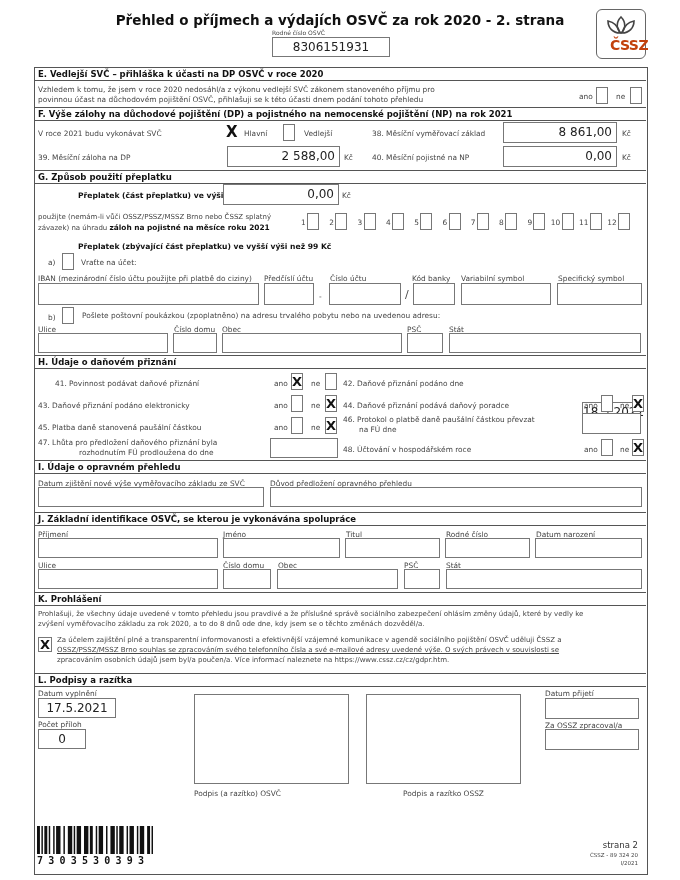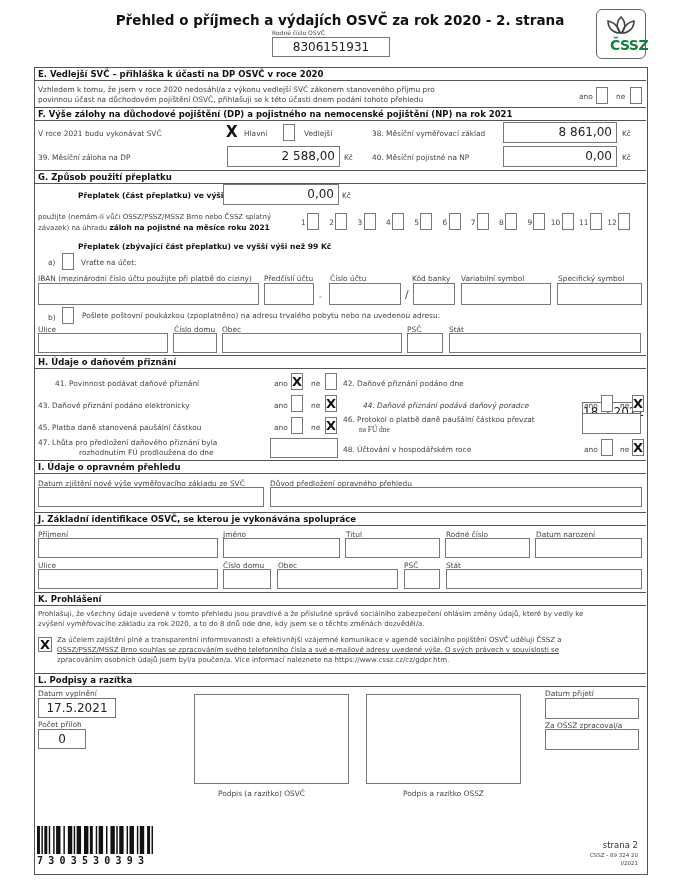--- a/index.html
+++ b/index.html
@@ -2,21 +2,21 @@
 <html><head>
 <meta charset="utf-8">
 <style>
   html,body{margin:0;padding:0;background:#fff;}
   body{width:680px;height:880px;position:relative;overflow:hidden;font-family:"DejaVu Sans",sans-serif;color:#222;}
   .abs{position:absolute;}
   .title{left:0;width:680px;top:12px;text-align:center;font-weight:bold;font-size:13.5px;color:#111;}
   .rc-label{left:272px;top:29px;font-size:6px;color:#444;}
   .rc-box{left:272px;top:37px;width:116px;height:18px;border:1px solid #777;font-size:12px;text-align:center;line-height:18px;}
   .logo{left:596px;top:9px;width:48px;height:48px;border:1.5px solid #666;border-radius:6px;}
-  .logo-text{left:596px;top:37px;width:66px;text-align:center;font-size:14px;font-weight:bold;color:#15803d;letter-spacing:-0.5px;}
+  .logo-text{left:596px;top:37px;width:66px;text-align:center;font-size:14px;font-weight:bold;color:#c2410c;letter-spacing:-0.5px;}
   .frame{left:34px;top:67px;width:612px;height:806px;border:1.2px solid #555;}
   .hdr{left:34px;width:612px;height:12px;border-top:1.2px solid #555;border-bottom:1.2px solid #555;font-weight:bold;font-size:8.5px;line-height:12px;padding-left:4px;box-sizing:border-box;color:#111;height:14px;}
   .t{font-size:7.4px;color:#444;line-height:9px;white-space:nowrap;}
   .tb{font-size:7.6px;color:#111;font-weight:bold;white-space:nowrap;padding-left:40px;}
   .box{border:1px solid #777;box-sizing:border-box;background:#fff;}
   .cb{width:12px;height:17px;border:1px solid #777;box-sizing:border-box;background:#fff;font-weight:bold;font-size:13px;line-height:15px;text-align:center;color:#111;}
   .val{font-size:12px;text-align:right;padding-right:4px;line-height:19px;color:#222;}
   .valc{font-size:12px;text-align:center;color:#222;}
   .kc{font-size:7.4px;color:#444;}
   .barcode{left:37px;top:826px;width:116px;height:32px;}
@@ -135,33 +135,33 @@
 <div class="abs t" style="left:311px;top:379px;">ne</div>
 <div class="abs cb" style="left:325px;top:373px;"></div>
 <div class="abs t" style="left:343px;top:379px;">42.  Daňové přiznání podáno dne</div>
 <div class="abs box valc" style="left:582px;top:370px;width:59px;height:21px;line-height:19px;margin-top:32px;">18.3.2021</div>
 
 <div class="abs t" style="left:38px;top:401px;">43.  Daňové přiznání podáno elektronicky</div>
 <div class="abs t" style="left:274px;top:401px;">ano</div>
 <div class="abs cb" style="left:291px;top:395px;"></div>
 <div class="abs t" style="left:311px;top:401px;">ne</div>
 <div class="abs cb" style="left:325px;top:395px;">X</div>
-<div class="abs t" style="left:363px;top:401px;font-style:italic;">44.  Daňové přiznání podává daňový poradce</div>
+<div class="abs t" style="left:343px;top:401px;">44.  Daňové přiznání podává daňový poradce</div>
 <div class="abs t" style="left:584px;top:401px;">ano</div>
 <div class="abs cb" style="left:601px;top:395px;"></div>
 <div class="abs t" style="left:620px;top:401px;">ne</div>
 <div class="abs cb" style="left:632px;top:395px;">X</div>
 
 <div class="abs t" style="left:38px;top:423px;">45.  Platba daně stanovená paušální částkou</div>
 <div class="abs t" style="left:274px;top:423px;">ano</div>
 <div class="abs cb" style="left:291px;top:417px;"></div>
 <div class="abs t" style="left:311px;top:423px;">ne</div>
 <div class="abs cb" style="left:325px;top:417px;">X</div>
 <div class="abs t" style="left:343px;top:415px;">46.  Protokol o platbě daně paušální částkou převzat</div>
-<div class="abs t" style="left:359px;top:425px;font-family:Liberation Serif, serif;">na FÚ dne</div>
+<div class="abs t" style="left:359px;top:425px;">na FÚ dne</div>
 <div class="abs box" style="left:582px;top:413px;width:59px;height:21px;"></div>
 
 <div class="abs t" style="left:38px;top:438px;">47.  Lhůta pro předložení daňového přiznání byla</div>
 <div class="abs t" style="left:55px;top:448px;padding-left:24px;">rozhodnutím FÚ prodloužena do dne</div>
 <div class="abs box" style="left:270px;top:438px;width:68px;height:20px;"></div>
 <div class="abs t" style="left:343px;top:445px;">48.  Účtování v hospodářském roce</div>
 <div class="abs t" style="left:584px;top:445px;">ano</div>
 <div class="abs cb" style="left:601px;top:439px;"></div>
 <div class="abs t" style="left:620px;top:445px;">ne</div>
 <div class="abs cb" style="left:632px;top:439px;">X</div>
@@ -201,21 +201,21 @@
 <div class="abs t" style="left:57px;top:636px;font-size:7px;">Za účelem zajištění plné a transparentní informovanosti a efektivnější vzájemné komunikace v agendě sociálního pojištění OSVČ uděluji ČSSZ a</div>
 <div class="abs t" style="left:57px;top:646px;font-size:7px;text-decoration:underline;">OSSZ/PSSZ/MSSZ Brno souhlas se zpracováním svého telefonního čísla a své e-mailové adresy uvedené výše. O svých právech v souvislosti se</div>
 <div class="abs t" style="left:57px;top:656px;font-size:7px;">zpracováním osobních údajů jsem byl/a poučen/a. Více informací naleznete na https://www.cssz.cz/cz/gdpr.htm.</div>
 
 <div class="abs hdr" style="top:673px;">L. Podpisy a razítka</div>
 <div class="abs t" style="left:38px;top:689px;">Datum vyplnění</div>
 <div class="abs box valc" style="left:38px;top:698px;width:78px;height:20px;line-height:18px;">17.5.2021</div>
 <div class="abs t" style="left:38px;top:720px;">Počet příloh</div>
 <div class="abs box valc" style="left:38px;top:729px;width:48px;height:20px;line-height:18px;">0</div>
 <div class="abs box" style="left:194px;top:694px;width:155px;height:90px;"></div>
-<div class="abs t" style="left:184px;top:789px;width:155px;text-align:center;">Podpis (a razítko) OSVČ</div>
+<div class="abs t" style="left:194px;top:789px;width:155px;text-align:left;">Podpis (a razítko) OSVČ</div>
 <div class="abs box" style="left:366px;top:694px;width:155px;height:90px;"></div>
 <div class="abs t" style="left:366px;top:789px;width:155px;text-align:center;">Podpis a razítko OSSZ</div>
 <div class="abs t" style="left:545px;top:689px;">Datum přijetí</div>
 <div class="abs box" style="left:545px;top:698px;width:94px;height:21px;"></div>
 <div class="abs t" style="left:545px;top:721px;">Za OSSZ zpracoval/a</div>
 <div class="abs box" style="left:545px;top:729px;width:94px;height:21px;"></div>
 
 <svg class="abs barcode" id="barcode">
     <rect x="0" y="0" width="2.9367088607594938" height="28" fill="#111"></rect>
     <rect x="4.405063291139241" y="0" width="1.4683544303797469" height="28" fill="#111"></rect>

